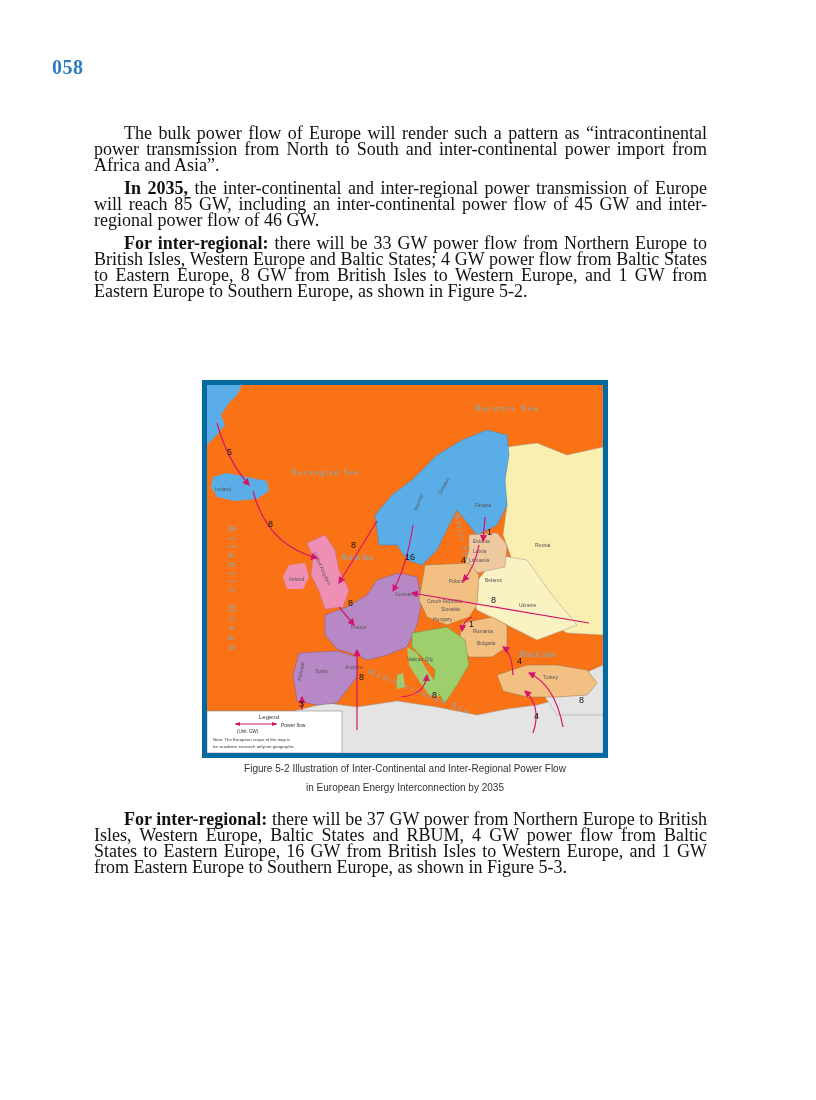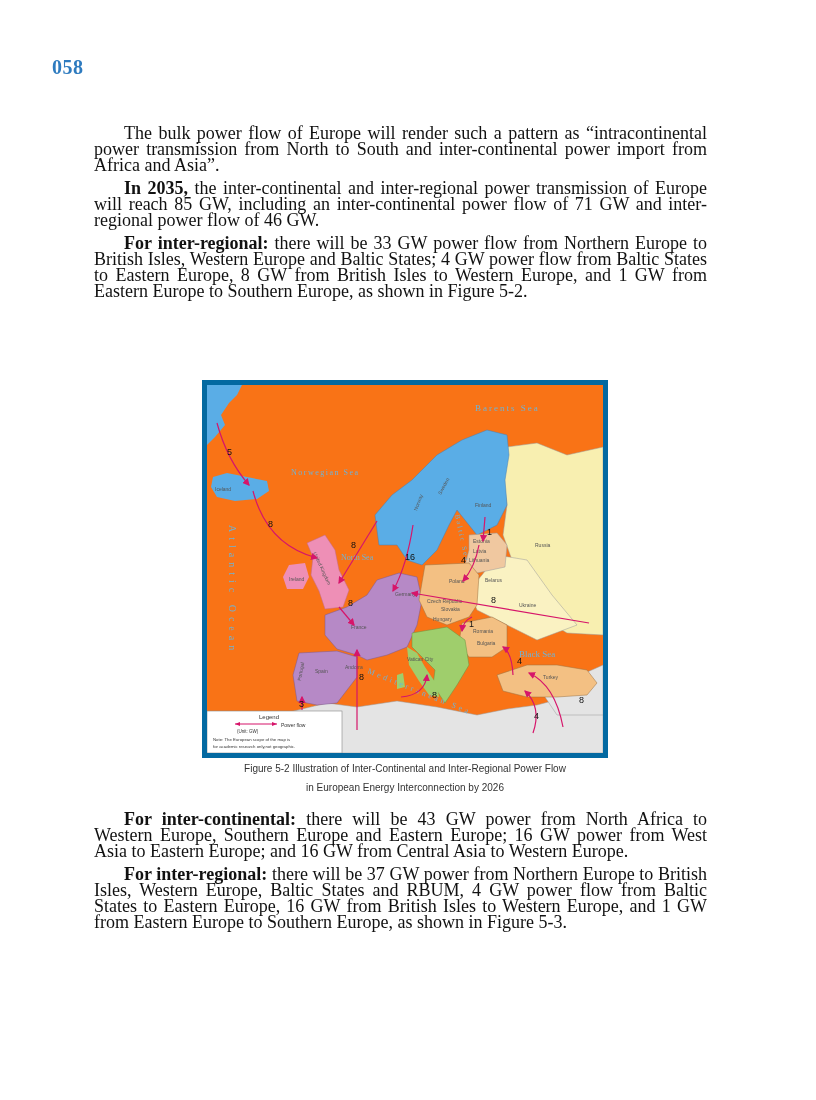--- a/index.html
+++ b/index.html
@@ -34,21 +34,21 @@
   .flow-num { font-family: "Liberation Sans", sans-serif; font-size: 9px; fill: #111; }
   .legend-text { font-family: "Liberation Sans", sans-serif; fill: #333; }
 </style>
 </head>
 <body>
 
 <div class="page-number">058</div>
 
 <div class="body-text" id="block1">
   <p><b></b><span>The bulk power flow of Europe will render such a pattern as “intracontinental power transmission from North to South and inter-continental power import from Africa and Asia”.</span></p>
-  <p><b>In 2035,</b><span> the inter-continental and inter-regional power transmission of Europe will reach 85 GW, including an inter-continental power flow of 71 GW and inter-regional power flow of 46 GW.</span></p>
+  <p><b>In 2035,</b><span> the inter-continental and inter-regional power transmission of Europe will reach 85 GW, including an inter-continental power flow of 45 GW and inter-regional power flow of 46 GW.</span></p>
   <p><b>For inter-regional:</b><span> there will be 33 GW power flow from Northern Europe to British Isles, Western Europe and Baltic States; 4 GW power flow from Baltic States to Eastern Europe, 8 GW from British Isles to Western Europe, and 1 GW from Eastern Europe to Southern Europe, as shown in Figure 5-2.</span></p>
 </div>
 
 <div class="figure">
   <svg width="396" height="368" viewBox="0 0 396 368" xmlns="http://www.w3.org/2000/svg">
 
     <path d="M70,330 L120,318 L150,322 L190,316 L230,322 L270,330 L300,324 L330,320 L360,312 L396,300 L396,368 L60,368 Z" fill="#e4e4e4" stroke="#9a9a9a" stroke-width="0.5"></path>
     <path d="M330,300 L360,296 L396,280 L396,330 L350,330 Z" fill="#e4e4e4" stroke="#9a9a9a" stroke-width="0.5"></path>
 
     <path d="M300,62 L330,58 L360,70 L396,62 L396,250 L360,248 L330,230 L320,200 L305,175 L296,150 L300,120 L296,90 Z" fill="#f8efb0" stroke="#9a9a9a" stroke-width="0.5"></path>
@@ -158,19 +158,18 @@
       <text class="legend-text" x="74" y="342" font-size="5">Power flow</text>
       <text class="legend-text" x="30" y="348" font-size="4.5">(Unit: GW)</text>
       <text class="legend-text" x="6" y="356" font-size="4.3">Note: The European scope of the map is</text>
       <text class="legend-text" x="6" y="363" font-size="4.3">for academic research only,not geographic.</text>
     </g>
   </svg>
 </div>
 
 <div class="caption">
   <span>Figure 5-2   Illustration of Inter-Continental and Inter-Regional Power Flow</span>
-  <span>in European Energy Interconnection by 2026</span>
+  <span>in European Energy Interconnection by 2035</span>
 </div>
 
 <div class="body-text" id="block2">
-  <p><b>For inter-continental:</b><span> there will be 43 GW power from North Africa to Western Europe, Southern Europe and Eastern Europe; 16 GW power from West Asia to Eastern Europe; and 16 GW from Central Asia to Western Europe.</span></p>
   <p><b>For inter-regional:</b><span> there will be 37 GW power from Northern Europe to British Isles, Western Europe, Baltic States and RBUM, 4 GW power flow from Baltic States to Eastern Europe, 16 GW from British Isles to Western Europe, and 1 GW from Eastern Europe to Southern Europe, as shown in Figure 5-3.</span></p>
 </div>
 
 </body></html>

